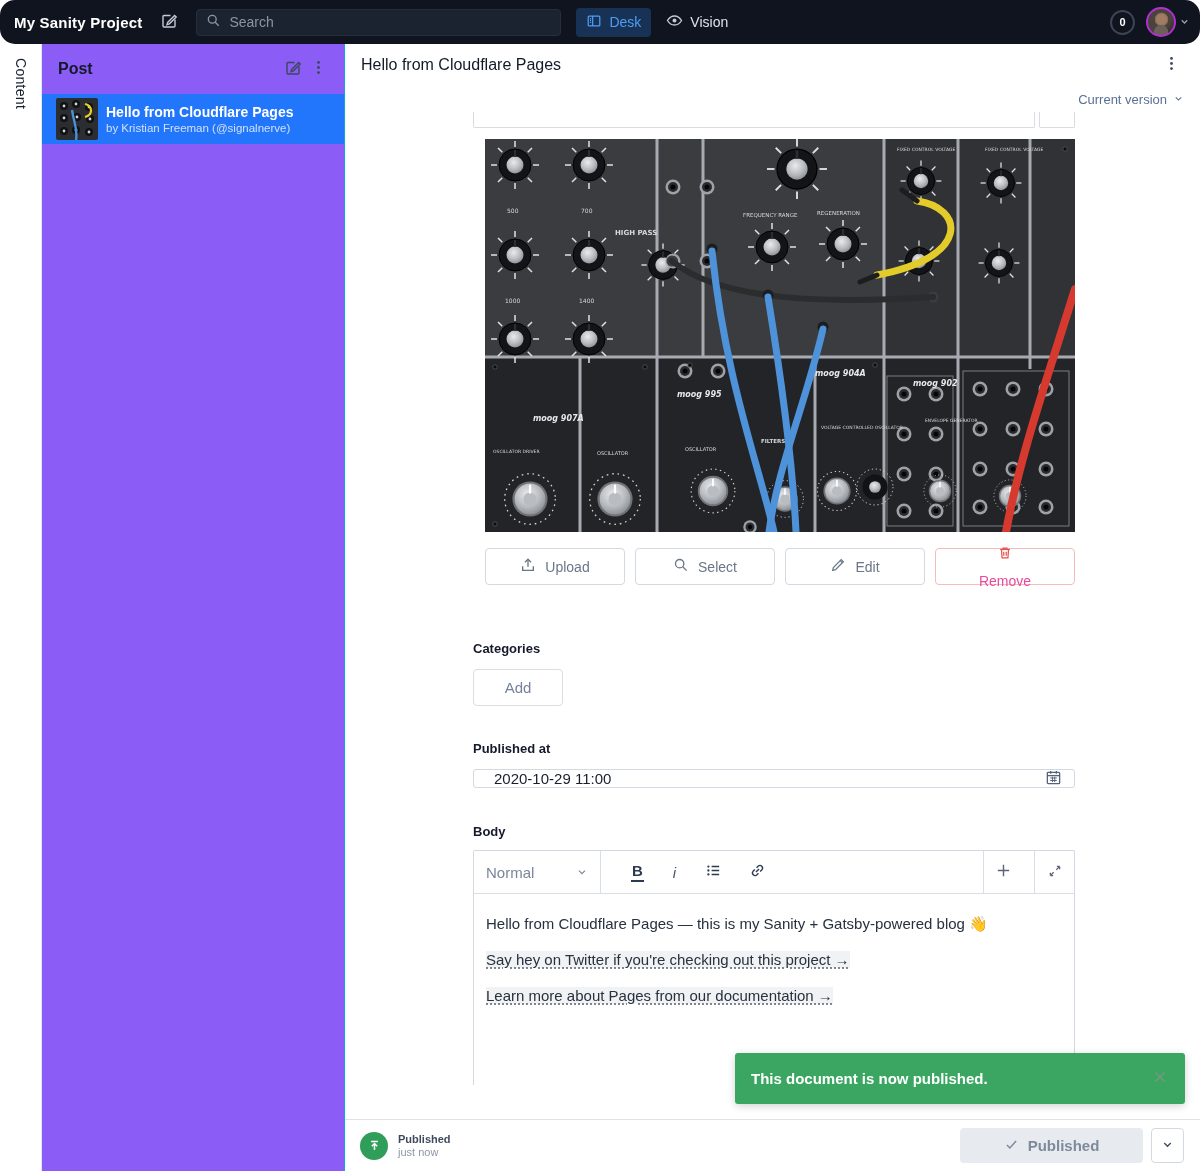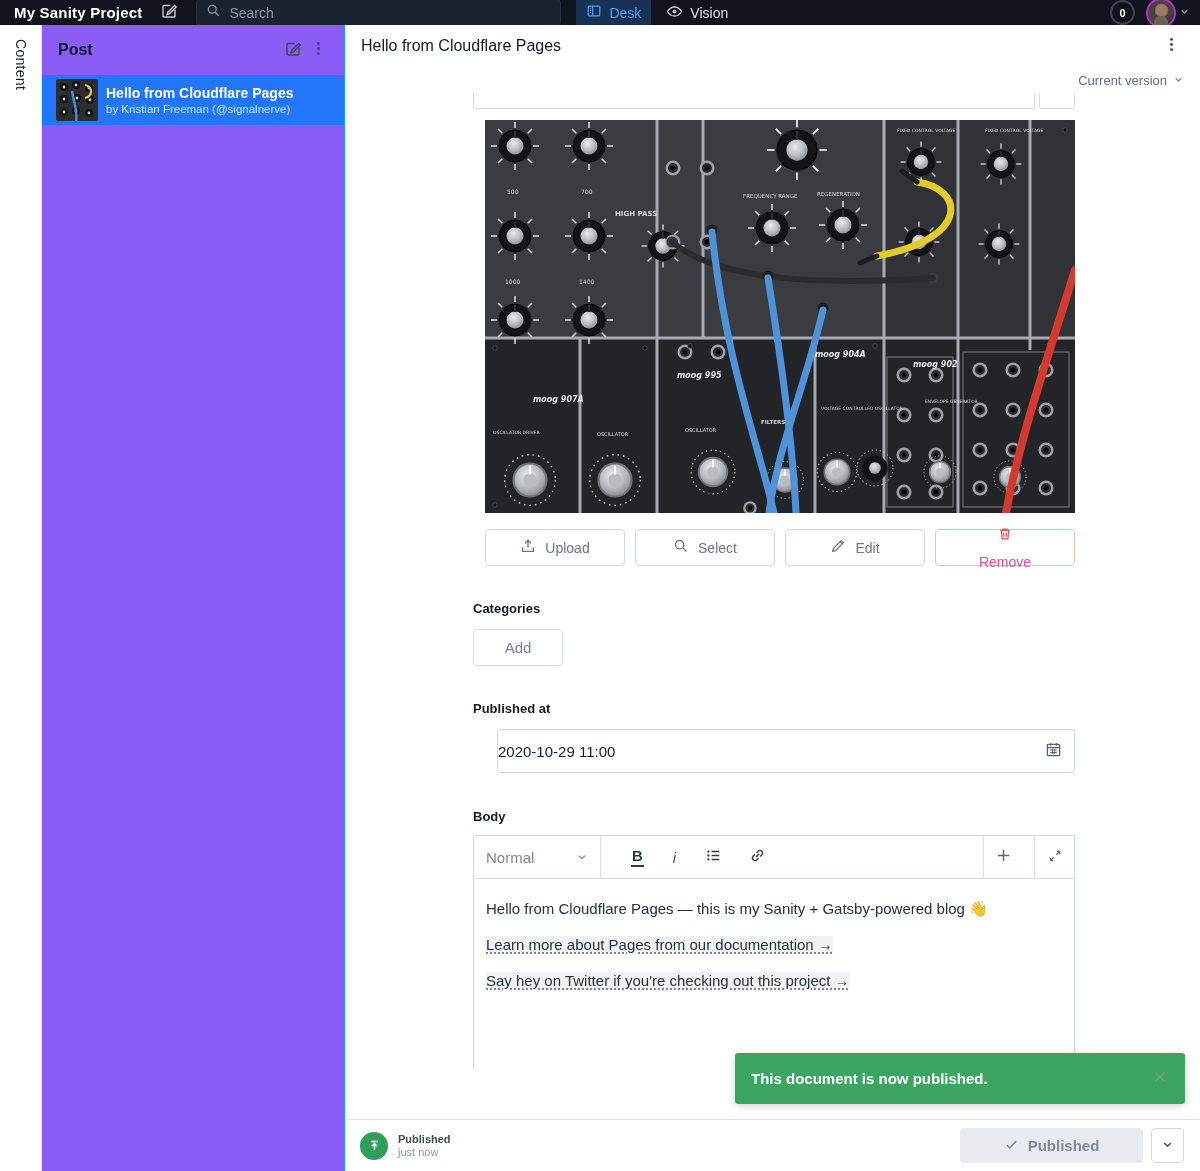--- a/index.html
+++ b/index.html
@@ -1,21 +1,21 @@
 <!DOCTYPE html>
 <html><head>
 <meta charset="utf-8">
 <style>
   * { box-sizing: border-box; margin: 0; padding: 0; }
   html,body { width:1200px; height:1171px; }
   body { font-family:"Liberation Sans", sans-serif; background:#fff; overflow:hidden; }
   .page { width:1200px; height:1171px; display:flex; flex-direction:column; }
 
   
-  .topbar { height:25px; flex:none; background:#10141f; display:flex; align-items:center; padding:0 10px 0 14px; color:#fff; }
+  .topbar { height:44px; flex:none; background:#10141f; display:flex; align-items:center; padding:0 10px 0 14px; color:#fff;border-radius:15px; }
   .brand { font-size:15px; font-weight:700; letter-spacing:.2px; white-space:nowrap; }
   .icon-btn { background:none; border:none; color:#c3c9d5; display:flex; align-items:center; justify-content:center; cursor:pointer; padding:4px; }
   .topbar .compose { margin-left:14px; }
   .search-box { margin-left:14px; width:365px; height:27px; background:#1c2330; border:1px solid #262e3e; border-radius:4px; display:flex; align-items:center; padding:0 9px; gap:8px; }
   .search-box svg { color:#8b93a6; flex:none; }
   .search-box input { background:transparent; border:none; outline:none; color:#dfe3ea; font-size:14px; width:100%; font-family:inherit; }
   .search-box input::placeholder { color:#8b93a6; }
   .tabs { display:flex; align-items:center; margin-left:15px; gap:5px; }
   .tab { display:flex; align-items:center; gap:7px; padding:5px 10px; border-radius:4px; font-size:14px; color:#dfe3ea; background:none; border:none; cursor:pointer; font-family:inherit; }
   .tab svg { color:#c3c9d5; }
@@ -66,25 +66,25 @@
   .field-label { margin-top:34px; font-size:13px; font-weight:600; color:#15192b; }
   .image-wrap { margin:11px 0 0 12px; width:590px; height:393px; cursor:pointer; }
   .image-wrap svg { display:block; }
 
   .media-buttons { margin:16px 0 0 12px; width:590px; display:flex; gap:10px; }
   .m-btn { flex:1; height:37px; background:#fff; border:1px solid #d3d9e0; border-radius:4px; font-size:14px; font-weight:500; color:#6a7689; display:flex; align-items:center; justify-content:center; gap:9px; cursor:pointer; font-family:inherit; }
   .m-btn svg { color:#6a7689; }
   .m-btn.danger { color:#ec4899; border-color:#f3bdbd;flex-direction:column; }
   .m-btn.danger svg { color:#e8504f; }
 
-  .cat-label { margin-top:35px; }
+  .cat-label { margin-top:56px; }
   .add-btn { margin-top:13px; width:90px; height:37px; background:#fff; border:1px solid #d9dee5; border-radius:4px; color:#76829a; font-size:15px; cursor:pointer; font-family:inherit; }
 
   .pub-label { margin-top:35px; }
-  .date-field { margin-top:13px; height:44px; border:1px solid #d3d9e0; border-radius:3px; display:flex; align-items:center; padding:0 10px 0 0;margin-left:24px; }
+  .date-field { margin-top:13px; height:19px; border:1px solid #d3d9e0; border-radius:3px; display:flex; align-items:center; padding:0 10px 0 20px; }
   .date-field input { flex:1; border:none; outline:none; font-size:15px; color:#18202e; font-family:inherit; }
   .cal-btn { background:none; border:none; color:#56617a; cursor:pointer; display:flex; padding:2px; }
 
   .body-label { margin-top:36px; }
   .editor { margin-top:11px; border:1px solid #d3d9e0; border-bottom:none; border-radius:2px 2px 0 0; height:235px; overflow:hidden; }
   .toolbar { height:43px; display:flex; border-bottom:1px solid #d9dee4;gap:11px; }
   .style-cell { width:127px; flex:none; display:flex; align-items:center; justify-content:space-between; padding:0 12px; border-right:1px solid #d9dee4; color:#7b8698; font-size:15px; cursor:pointer; background:#fff; border-top:none;border-left:none;border-bottom:none; font-family:inherit; }
   .fmt-cell { flex:1; display:flex; align-items:center; gap:27px; padding:0 19px; }
   .fmt-btn { background:none; border:none; cursor:pointer; color:#2e3a4d; display:flex; align-items:center; font-family:inherit; }
   .b-glyph { font-size:15px; font-weight:700; border-bottom:2px solid #2e3a4d; padding:0 1px 1px; }
@@ -551,22 +551,22 @@
                 <span>
                   <svg width="16" height="16" viewBox="0 0 18 18" fill="none" stroke="currentColor" stroke-width="1.5">
                     <path d="M10.5 7.5L14.2 3.8M14.2 3.8h-3.1M14.2 3.8v3.1"></path>
                     <path d="M7.5 10.5L3.8 14.2M3.8 14.2h3.1M3.8 14.2v-3.1"></path>
                   </svg>
                 </span>
               </button>
             </div>
             <div class="editor-content">
               <p>Hello from Cloudflare Pages — this is my Sanity + Gatsby-powered blog 👋</p>
+              <p><a class="body-link">Say hey on Twitter if you're checking out this project →</a></p>
               <p><a class="body-link">Learn more about Pages from our documentation →</a></p>
-              <p><a class="body-link">Say hey on Twitter if you're checking out this project →</a></p>
             </div>
           </div>
 
         </div>
       </div>
 
       <div class="toast">
         <span class="toast-msg">This document is now published.</span>
         <button class="toast-close">
           <span>

